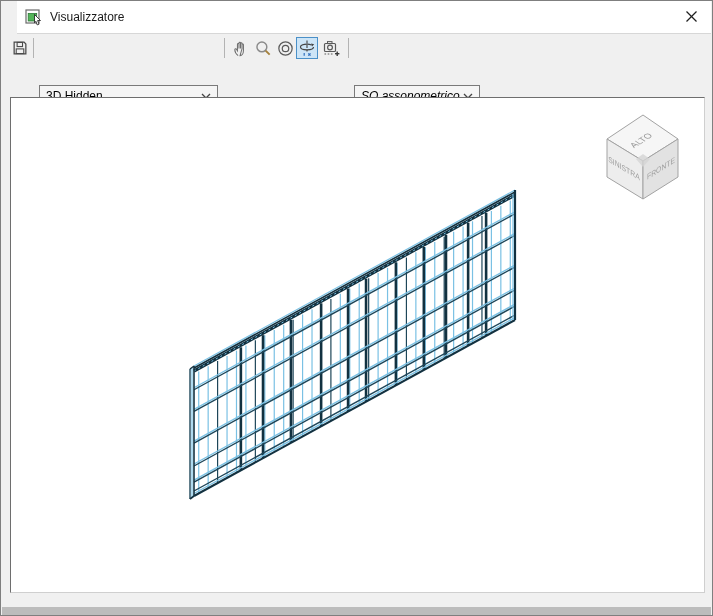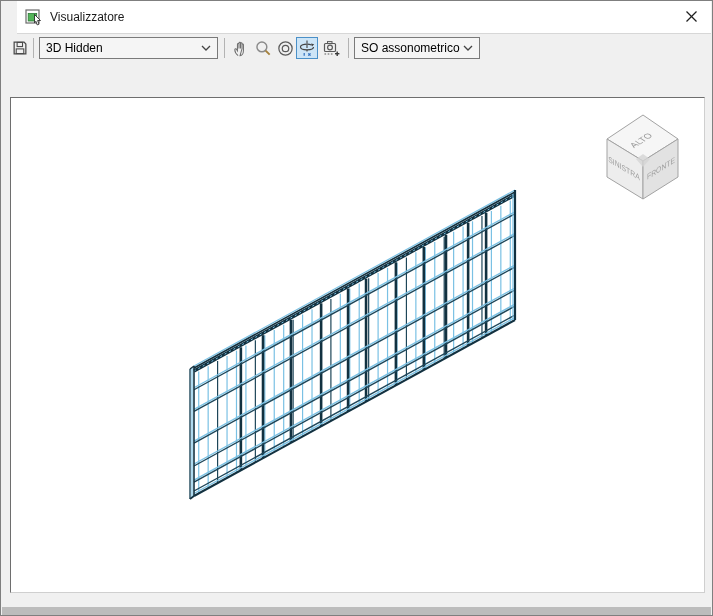--- a/index.html
+++ b/index.html
@@ -11,21 +11,21 @@
   .titlebar{position:absolute;left:1px;top:0;right:1px;height:32px;background:#ffffff;border-bottom:1px solid #d7d7d7;margin-left:15px;}
   .title-icon{position:absolute;left:8px;top:7px;width:18px;height:18px;}
   .title-text{position:absolute;left:33px;top:9px;font-size:12px;color:#1a1a1a;white-space:nowrap;}
   .close-btn{position:absolute;right:0;top:0;width:40px;height:31px;display:flex;align-items:center;justify-content:center;cursor:default;}
   .toolbar{position:absolute;left:1px;top:33px;right:1px;height:62px;background:#f0f0f0;}
   .tbtn{position:absolute;top:3px;width:22px;height:22px;display:flex;align-items:center;justify-content:center;border:1px solid transparent;box-sizing:border-box;}
   .tbtn.active{background:#cde5f7;border:1px solid #4a90c8;}
   .vsep{position:absolute;top:4px;width:1px;height:20px;background:#b3b3b3;}
   .combo{
     position:absolute;box-sizing:border-box;border:1px solid #7a7a7a;background:#f5f5f5;
-    font-size:12px;color:#000;display:flex;align-items:center;padding-left:6px;
+    font-size:12px;color:#000;display:flex;align-items:center;padding-left:6px;margin-top:48px;
   }
   .combo .chev{position:absolute;right:6px;top:50%;transform:translateY(-50%);}
   .canvas{
     position:absolute;left:9px;top:96px;width:695px;height:496px;box-sizing:border-box;
     background:#ffffff;
     border-top:1px solid #6e6e6e;border-left:1px solid #6e6e6e;
     border-right:1px solid #cfcfcf;border-bottom:1px solid #cfcfcf;
   }
   .bottom-strip{position:absolute;left:1px;right:1px;top:606px;height:9px;background:#bcbcbc;}
   svg text{font-family:"Liberation Sans",sans-serif;}
@@ -106,21 +106,21 @@
         <rect x="3.5" y="5.5" width="11" height="8" rx="1" fill="none" stroke="#5a5a5a" stroke-width="1.2"></rect>
         <rect x="6.5" y="3.6" width="4.5" height="2" fill="none" stroke="#5a5a5a" stroke-width="1"></rect>
         <circle cx="9" cy="9.5" r="2.4" fill="none" stroke="#5a5a5a" stroke-width="1.2"></circle>
         <line x1="3.5" y1="16" x2="12" y2="16" stroke="#5a5a5a" stroke-width="1" stroke-dasharray="1.6,1.6"></line>
         <line x1="16.2" y1="13.5" x2="16.2" y2="18" stroke="#3a3a3a" stroke-width="1.4"></line>
         <line x1="14" y1="15.7" x2="18.4" y2="15.7" stroke="#3a3a3a" stroke-width="1.4"></line>
       </svg>
     </div>
     <div class="vsep" style="left:346px;"></div>
 
-    <div class="combo" style="left:352px;top:3px;width:126px;height:22px;">
+    <div class="combo" style="left:352px;top:3px;width:126px;height:22px;font-style:italic;">
       <span>SO assonometrico</span>
       <svg class="chev" width="10" height="6" viewBox="0 0 10 6">
         <polyline points="1,1 5,5 9,1" fill="none" stroke="#444" stroke-width="1.3"></polyline>
       </svg>
     </div>
 
   </div>
 
   <div class="canvas">
     <svg id="viewport-svg" width="693" height="494" viewBox="0 0 693 494">

